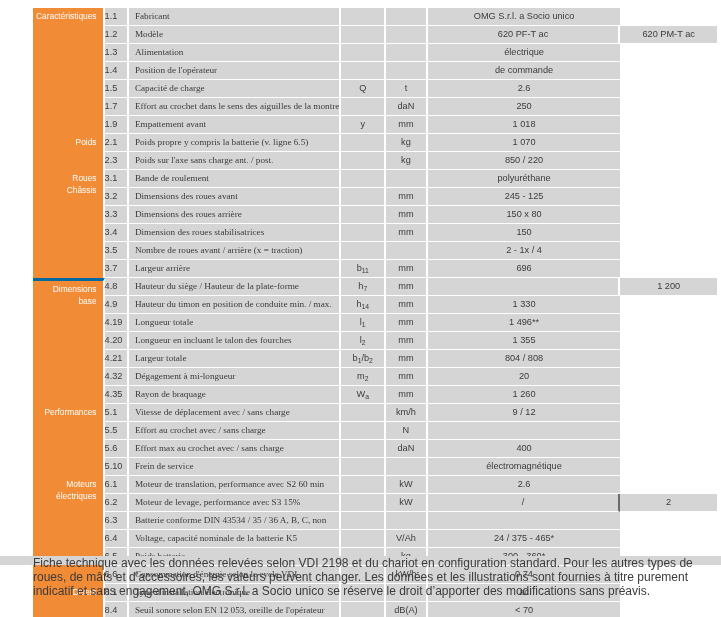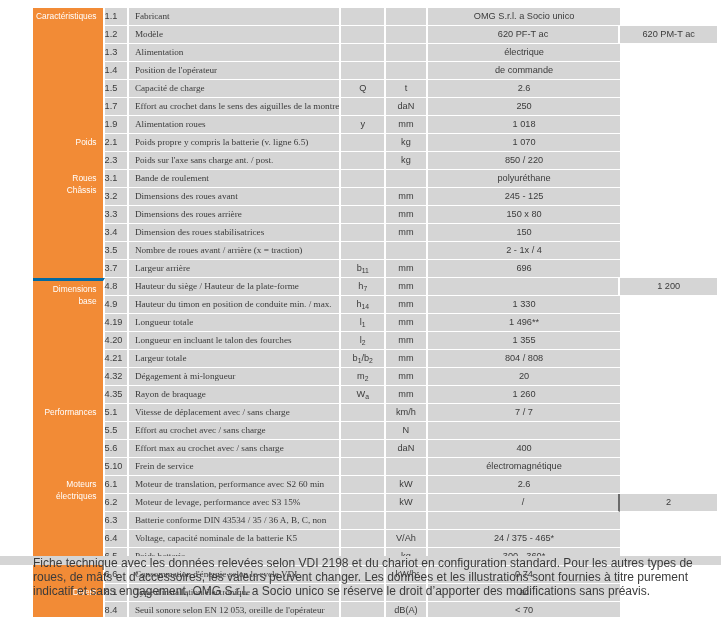--- a/index.html
+++ b/index.html
@@ -159,21 +159,21 @@
         </tr>
         <tr>
           <td class="num">1.7</td>
           <td class="desc">Effort au crochet dans le sens des aiguilles de la montre</td>
           <td class="sym"></td>
           <td class="unit">daN</td>
           <td class="val span2">250</td>
         </tr>
         <tr>
           <td class="num">1.9</td>
-          <td class="desc">Alimentation roues</td>
+          <td class="desc">Empattement avant</td>
           <td class="sym">y</td>
           <td class="unit">mm</td>
           <td class="val span2">1 018</td>
         </tr>
         <tr>
           <td class="sec" rowspan="2" style="width: 72px;">
             <span>Poids</span>
           </td>
           <td class="num">2.1</td>
           <td class="desc">Poids propre y compris la batterie (v. ligne 6.5)</td>
@@ -289,21 +289,21 @@
           <td class="val span2">1 260</td>
         </tr>
         <tr>
           <td class="sec" rowspan="4" style="width: 72px; margin-top: 44px;">
             <span>Performances</span>
           </td>
           <td class="num">5.1</td>
           <td class="desc">Vitesse de déplacement avec / sans charge</td>
           <td class="sym"></td>
           <td class="unit">km/h</td>
-          <td class="val span2">7 / 7</td>
+          <td class="val span2">9 / 12</td>
         </tr>
         <tr>
           <td class="num">5.5</td>
           <td class="desc">Effort au crochet avec / sans charge</td>
           <td class="sym"></td>
           <td class="unit">N</td>
           <td class="val span2"></td>
         </tr>
         <tr>
           <td class="num">5.6</td>

